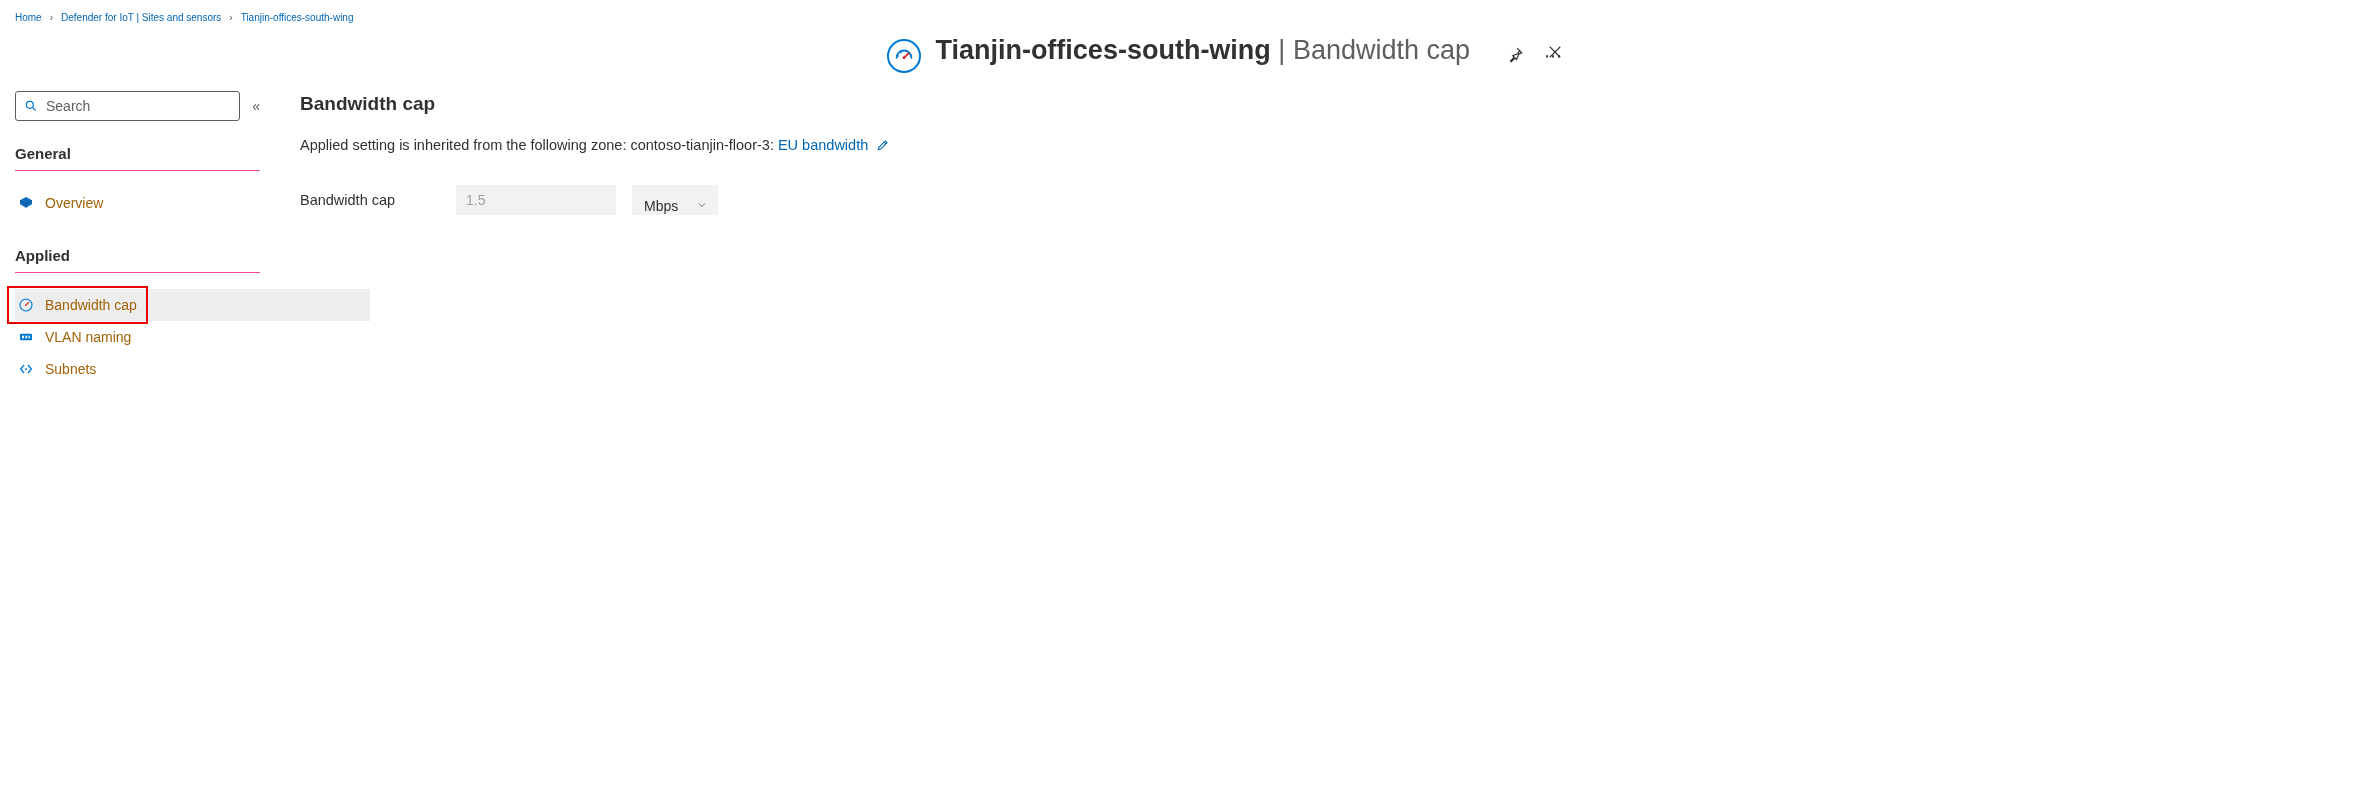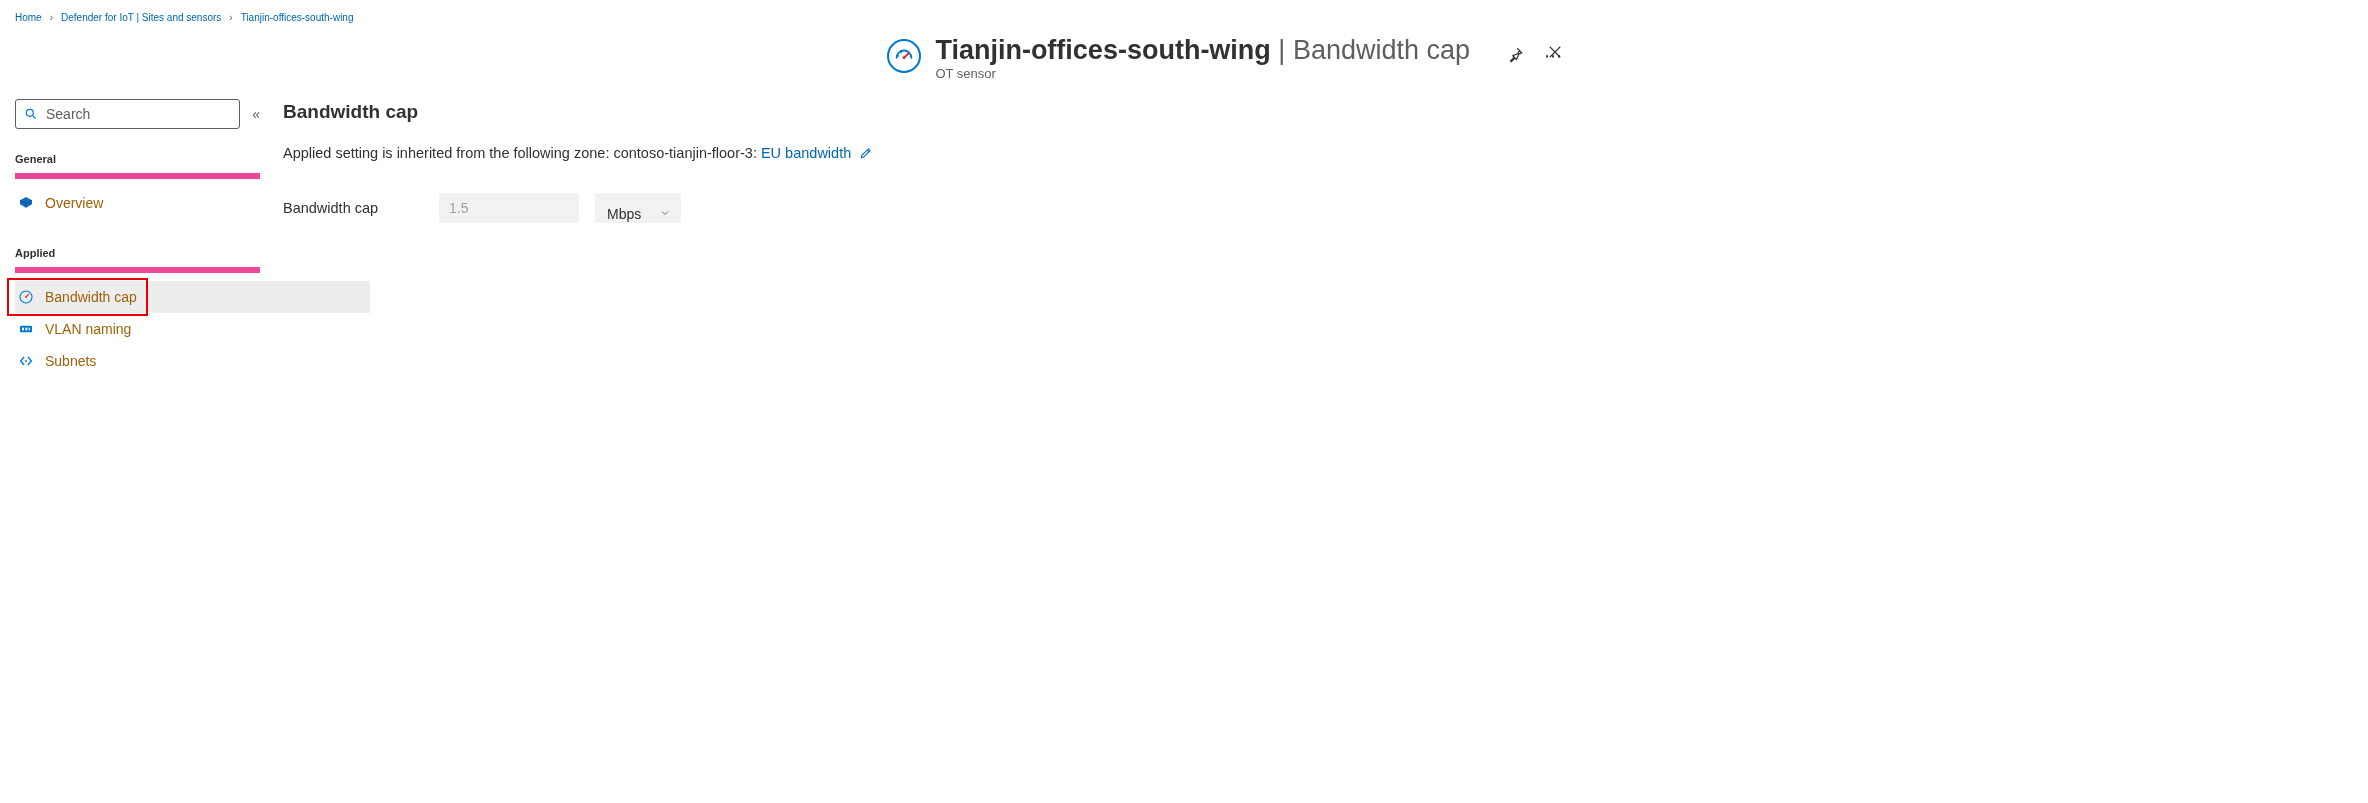--- a/index.html
+++ b/index.html
@@ -65,21 +65,21 @@
     .more { font-size: 18px; letter-spacing: 2px; color:#605e5c; cursor:pointer; }
     .close-btn {
       position: absolute;
       right: 0;
       top: 8px;
       cursor: pointer;
       color: #323130;
     }
 
     
-    .body-row { display: flex; gap: 23px; }
+    .body-row { display: flex; gap: 40px; }
     .sidebar { width: 245px; flex-shrink: 0; }
     .content { flex: 1; padding-top: 0; }
 
     
     .search-row { display:flex; align-items:center; gap:12px; margin-bottom:18px; }
     .search-box {
       flex:1;
       display: flex; align-items: center; gap: 8px;
       border: 1px solid #605e5c;
       border-radius: 3px;
@@ -88,26 +88,26 @@
     }
     .search-box input {
       border: none; outline: none; flex: 1;
       font-size: 14px; color: #323130; background: transparent;
     }
     .search-box input::placeholder { color: #605e5c; }
     .collapse-chevron { color: #605e5c; cursor: pointer; font-size: 14px; }
 
     
     .section-header {
-      font-size: 11px;
+      font-size: 15px;
       font-weight: 600;
       color: #323130;
       padding: 6px 0 8px 0;
-      border-bottom: 6px solid #ec4899;
-      margin-bottom: 8px;
+      border-bottom: 1px solid #ec4899;
+      margin-bottom: 16px;
     }
     .section-block { margin-bottom: 22px; }
     
     
     .nav-item {
       display: flex; gap: 10px;
       padding: 8px 6px 8px 2px;
       font-size: 14px;
       color: #a16207;
       cursor: pointer;
@@ -135,21 +135,21 @@
       margin-bottom: 22px;
       margin-top: 2px;
     }
     .desc-line { font-size: 14.5px; color:#323130; margin-bottom: 30px; }
     .desc-line a { color:#0066b4; text-decoration:none; }
     .edit-pencil { color:#0066b4; margin-left:4px; vertical-align: -2px; cursor:pointer; }
 
     .form-row { display:flex; align-items:center; gap: 16px; }
     .form-label { width: 140px; font-size: 14.5px; }
     .form-input {
-      width: 140px; height: 30px;
+      width: 160px; height: 30px;
       background: #f3f2f1;
       border: none;
       padding: 0 10px;
       font-size: 14px;
       color: #a19f9d;
     }
     .form-select {
       width: 86px; height: 30px;
       background: #f3f2f1;
       border: none;
@@ -179,21 +179,20 @@
       <svg width="22" height="22" viewBox="0 0 24 24" fill="none">
         <path d="M4 14 A8 8 0 0 1 20 14" stroke="#0078d4" stroke-width="2" fill="none" stroke-linecap="round"></path>
         <circle cx="12" cy="14" r="1.6" fill="#d13438"></circle>
         <line x1="12" y1="14" x2="17" y2="9" stroke="#d13438" stroke-width="2" stroke-linecap="round"></line>
         <circle cx="6" cy="12" r="0.8" fill="#0078d4"></circle>
         <circle cx="9" cy="8.5" r="0.8" fill="#0078d4"></circle>
       </svg>
     </div>
     <div class="title-text">
       <h1><span>Tianjin-offices-south-wing</span><span class="title-suffix"> | Bandwidth cap</span></h1>
-      <div class="subtitle">OT sensor</div>
     </div>
     <div class="title-actions">
       <span style="cursor:pointer;">
         <svg width="18" height="18" viewBox="0 0 24 24" fill="none" stroke="#323130" stroke-width="1.6">
           <path d="M15 3l6 6-4 2-3 7-2-2-5 5-1-1 5-5-2-2 7-3 2-4z" transform="rotate(0 12 12)"></path>
         </svg>
       </span>
       <span class="more">⋯</span>
     </div>
     <span class="close-btn">

